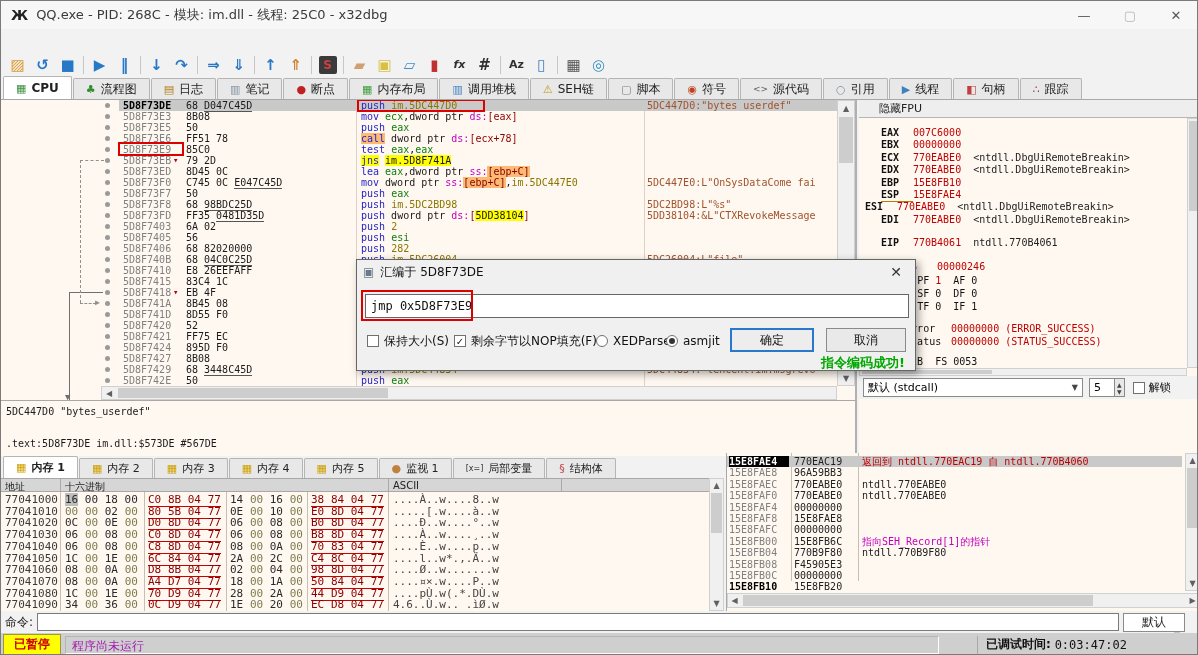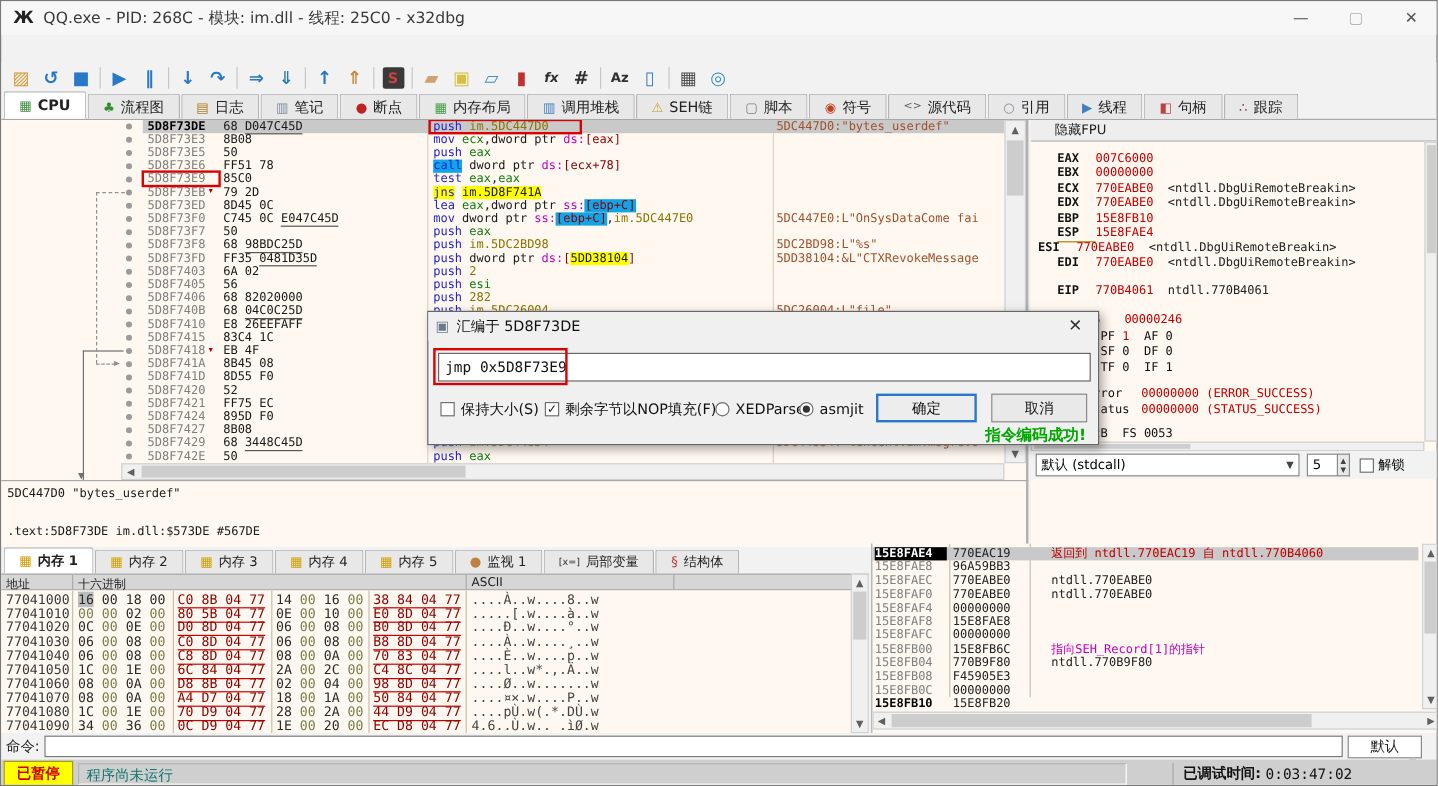--- a/index.html
+++ b/index.html
@@ -46,21 +46,21 @@
   .drow .cmt{position:absolute;left:646px;width:184px;overflow:hidden;color:#a0522d;white-space:pre;}
   .drow.sel .rowbg{position:absolute;left:118px;top:0;width:718px;height:11px;background:#c9c9c9;}
   .drow.sel .addr{color:#000;font-weight:bold;}
   .u{border-bottom:1px solid #555;}
   .m{color:#2525cc;}
   .r{color:#0f7d0f;}
   .s{color:#c000c0;}
   .a{color:#8b0000;}
   .o{color:#8b7500;}
   .y{background:#ffff00;}
-  .c{background:#0ea5e9;}
+  .c{background:#fdba74;}
   .caret{position:absolute;left:172px;color:#c00000;font-size:9px;}
   .colsep{position:absolute;top:0;width:1px;height:286px;background:#ddd2c4;}
   
   .redbox{position:absolute;border:2px solid #dd0000;background:transparent;z-index:5;}
   
   .sb{background:#f0f0f0;border:1px solid #d0d0d0;}
   .sb-thumb{background:#cdcdcd;}
   .sb-arrow{color:#606060;font-size:8px;display:flex;align-items:center;justify-content:center;}
   
   .infobox{position:absolute;left:0;top:399px;width:856px;height:56px;background:#fff8f0;
@@ -105,37 +105,37 @@
   .selbyte{background:#bdbdbd;}
   .mascii{position:absolute;left:392px;color:#444;}
   .vline{position:absolute;top:0;width:1px;height:119px;background:#c9bfae;}
   
   .stack-pane{position:absolute;left:725px;top:452px;width:473px;height:158px;background:#fff8f0;
     border-left:1px solid #a8a8a8;overflow:hidden;}
   .srow{position:absolute;left:0;width:455px;height:11.4px;font-family:"DejaVu Sans Mono",monospace;
     font-size:10px;line-height:11px;white-space:pre;color:#222;}
   .srow .saddr{position:absolute;left:2px;width:60px;color:#808080;}
   .srow .sval{position:absolute;left:67px;}
-  .srow .scmt{position:absolute;left:149px;}
+  .srow .scmt{position:absolute;left:135px;}
   .srow.sel .saddr{background:#000;color:#fff;font-weight:bold;}
   .srow.sel{background:#c9c9c9;}
   .scmt.ret{color:#c00000;}
   .scmt.seh{color:#c000c0;}
   .ssep{position:absolute;top:0;width:1px;height:128px;background:#c9bfae;}
   
   .cmdrow{position:absolute;left:0;top:610px;width:1198px;height:22px;background:#f2f2f2;
     display:flex;align-items:center;font-size:12px;color:#222;}
   .cmdinput{height:18px;background:#fff;border:1px solid #7a7a7a;}
   
   .statusbar{position:absolute;left:0;top:632px;width:1198px;height:23px;background:#cfcfcf;
     display:flex;align-items:center;font-size:12px;}
   .paused{background:#ffff00;color:#cc0000;font-weight:bold;border:1px solid #9a9a3a;
     padding:1px 10px;margin-left:2px;}
   .statmsg{border:1px solid #b5b5b5;border-right-color:#fff;border-bottom-color:#fff;
-    padding:1px 6px;margin-left:4px;width:874px;height:18px;color:#0f766e;}
+    padding:1px 6px;margin-left:4px;width:874px;height:18px;color:#a21caf;}
   .stattime{border-left:1px solid #a8a8a8;padding:1px 8px;margin-left:38px;height:18px;display:flex;align-items:center;color:#111;}
   
   .dialog{position:absolute;left:355px;top:258px;width:560px;height:112px;background:#f0f0f0;
     border:1px solid #666;box-shadow:3px 3px 8px rgba(0,0,0,.35);z-index:10;}
   .dlg-title{position:absolute;left:0;top:0;width:558px;height:24px;background:#f0f0f0;
     display:flex;align-items:center;font-size:12px;color:#111;}
   .dlg-icon{margin:0 6px 0 6px;color:#6a7a8a;font-size:12px;}
   .dlg-close{position:absolute;right:4px;top:0px;width:30px;height:24px;display:flex;
     align-items:center;justify-content:center;font-size:14px;color:#333;}
   .dlg-input{position:absolute;left:8px;top:34px;width:544px;height:24px;background:#fff;

